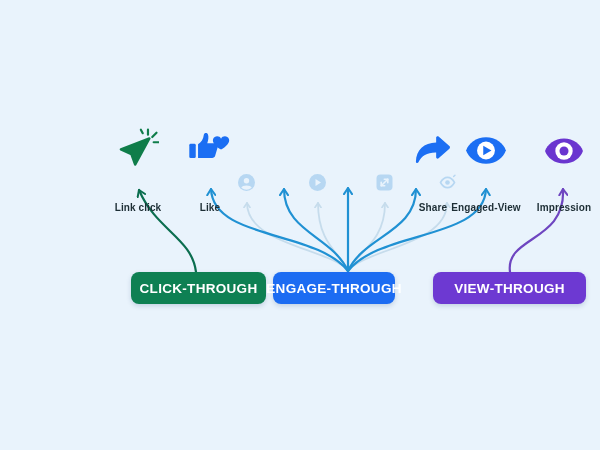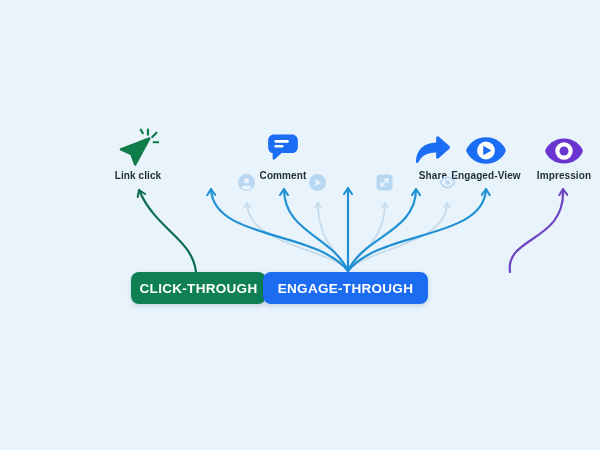--- a/index.html
+++ b/index.html
@@ -6,21 +6,21 @@
   body{
     width:600px;height:450px;
     background:#e9f3fc;
     font-family:"Liberation Sans", sans-serif;
     overflow:hidden;
   }
   #canvas{position:relative;width:600px;height:450px;background:#e9f3fc;}
   #arrows{position:absolute;left:0;top:0;width:600px;height:450px;pointer-events:none;}
   .node{
     position:absolute;top:126px;width:90px;
-    display:flex;flex-direction:column;align-items:center;
+    display:flex;flex-direction:column;align-items:center;gap:32px;
   }
   .node .icon-wrap{
     height:40px;display:flex;align-items:flex-end;justify-content:center;
   }
   .node .node-label{
     margin-top:4px;font-size:10px;font-weight:600;color:#1d2e35;
     white-space:nowrap;letter-spacing:.1px;
   }
   .ghost{position:absolute;width:17px;height:17px;}
   .pill{
@@ -83,31 +83,31 @@
           <path d="M32.5,7 L32.5,1.8"></path>
           <path d="M37,9.5 L41.5,5"></path>
           <path d="M38.5,15 L43.5,15"></path>
           <path d="M27,5.5 L25,1.8"></path>
         </g>
       </svg>
     </span>
     <span class="node-label">Link click</span>
   </div>
 
-
-  <div class="node" style="left:238px">
+  <div class="node" style="left:165px">
     <span class="icon-wrap">
-      <svg width="36" height="35" viewBox="0 0 40 38">
-        <path d="M10,3.5 H30 C33.6,3.5 36.5,6.4 36.5,10 V17.5 C36.5,21.1 33.6,24 30,24 H18.5 L10.8,31 C9.9,31.8 8.5,31.2 8.5,30 V24 C5.7,23.7 3.5,21 3.5,17.5 V10 C3.5,6.4 6.4,3.5 10,3.5 Z" fill="#1b6ef3"></path>
-        <rect x="10.5" y="9.5" width="16" height="3" rx="1.5" fill="#fff"></rect>
-        <rect x="10.5" y="15" width="10" height="3" rx="1.5" fill="#fff"></rect>
+      <svg width="46" height="38" viewBox="0 0 50 40" fill="#1b6ef3">
+        <rect x="2.5" y="16.5" width="7" height="15.5" rx="1.5"></rect>
+        <path d="M12,32 L12,17 C15.5,15.2 17.8,11.5 18.3,6.8 C18.5,4.6 21.8,4.2 22.7,6.2 C23.8,8.9 23.2,12.8 22,15.8 L30.5,15.8 C32.6,15.8 34.1,17.8 33.5,19.8 L30.6,29.6 C30.2,31 28.9,32 27.4,32 Z"></path>
+        <path d="M37,11 C38.6,7.4 44.2,7.6 45.6,11.2 C47,14.8 42.8,19.6 37,22.8 C31.2,19.6 27,14.8 28.4,11.2 C29.8,7.6 35.4,7.4 37,11 Z"></path>
       </svg>
     </span>
-    <span class="node-label">Comment</span>
+    <span class="node-label">Like</span>
   </div>
+
 
 
   <div class="node" style="left:388px">
     <span class="icon-wrap">
       <svg width="36" height="32" viewBox="0 0 40 34">
         <path d="M23.5,3.2 C23.5,1.8 25.2,1.1 26.2,2 L38.2,12.6 C39.1,13.4 39.1,14.8 38.2,15.6 L26.2,26.2 C25.2,27.1 23.5,26.4 23.5,25 V19.8 C13.5,19.6 7.5,23.4 3.8,30.6 C3.1,32 1,31.6 1,30 C1.3,16.8 10,8.9 23.5,8.6 Z" fill="#1b6ef3"></path>
       </svg>
     </span>
     <span class="node-label">Share</span>
   </div>
@@ -159,15 +159,16 @@
   </div>
   <div class="ghost" style="left:439px;top:174px">
     <svg width="17" height="17" viewBox="0 0 17 17">
       <path d="M1.5,8.5 C3.3,5.2 5.9,3.4 8.5,3.4 C11.1,3.4 13.7,5.2 15.5,8.5 C13.7,11.8 11.1,13.6 8.5,13.6 C5.9,13.6 3.3,11.8 1.5,8.5 Z" stroke="#b7d7f2" stroke-width="1.6" fill="none"></path>
       <circle cx="8.5" cy="8.5" r="2.3" fill="#b7d7f2"></circle>
       <path d="M14.6,2.6 L16,1.2" stroke="#b7d7f2" stroke-width="1.4" stroke-linecap="round"></path>
     </svg>
   </div>
 
   <div class="pill green" style="left:131px;width:135px">CLICK-THROUGH</div>
-  <div class="pill blue" style="left:263px;width:165px">ENGAGE-THROUGH</div>
+  <div class="pill blue" style="left:273px;width:122px">ENGAGE-THROUGH</div>
+  <div class="pill purple" style="left:433px;width:153px">VIEW-THROUGH</div>
 
 </div>
 
 </body></html>

